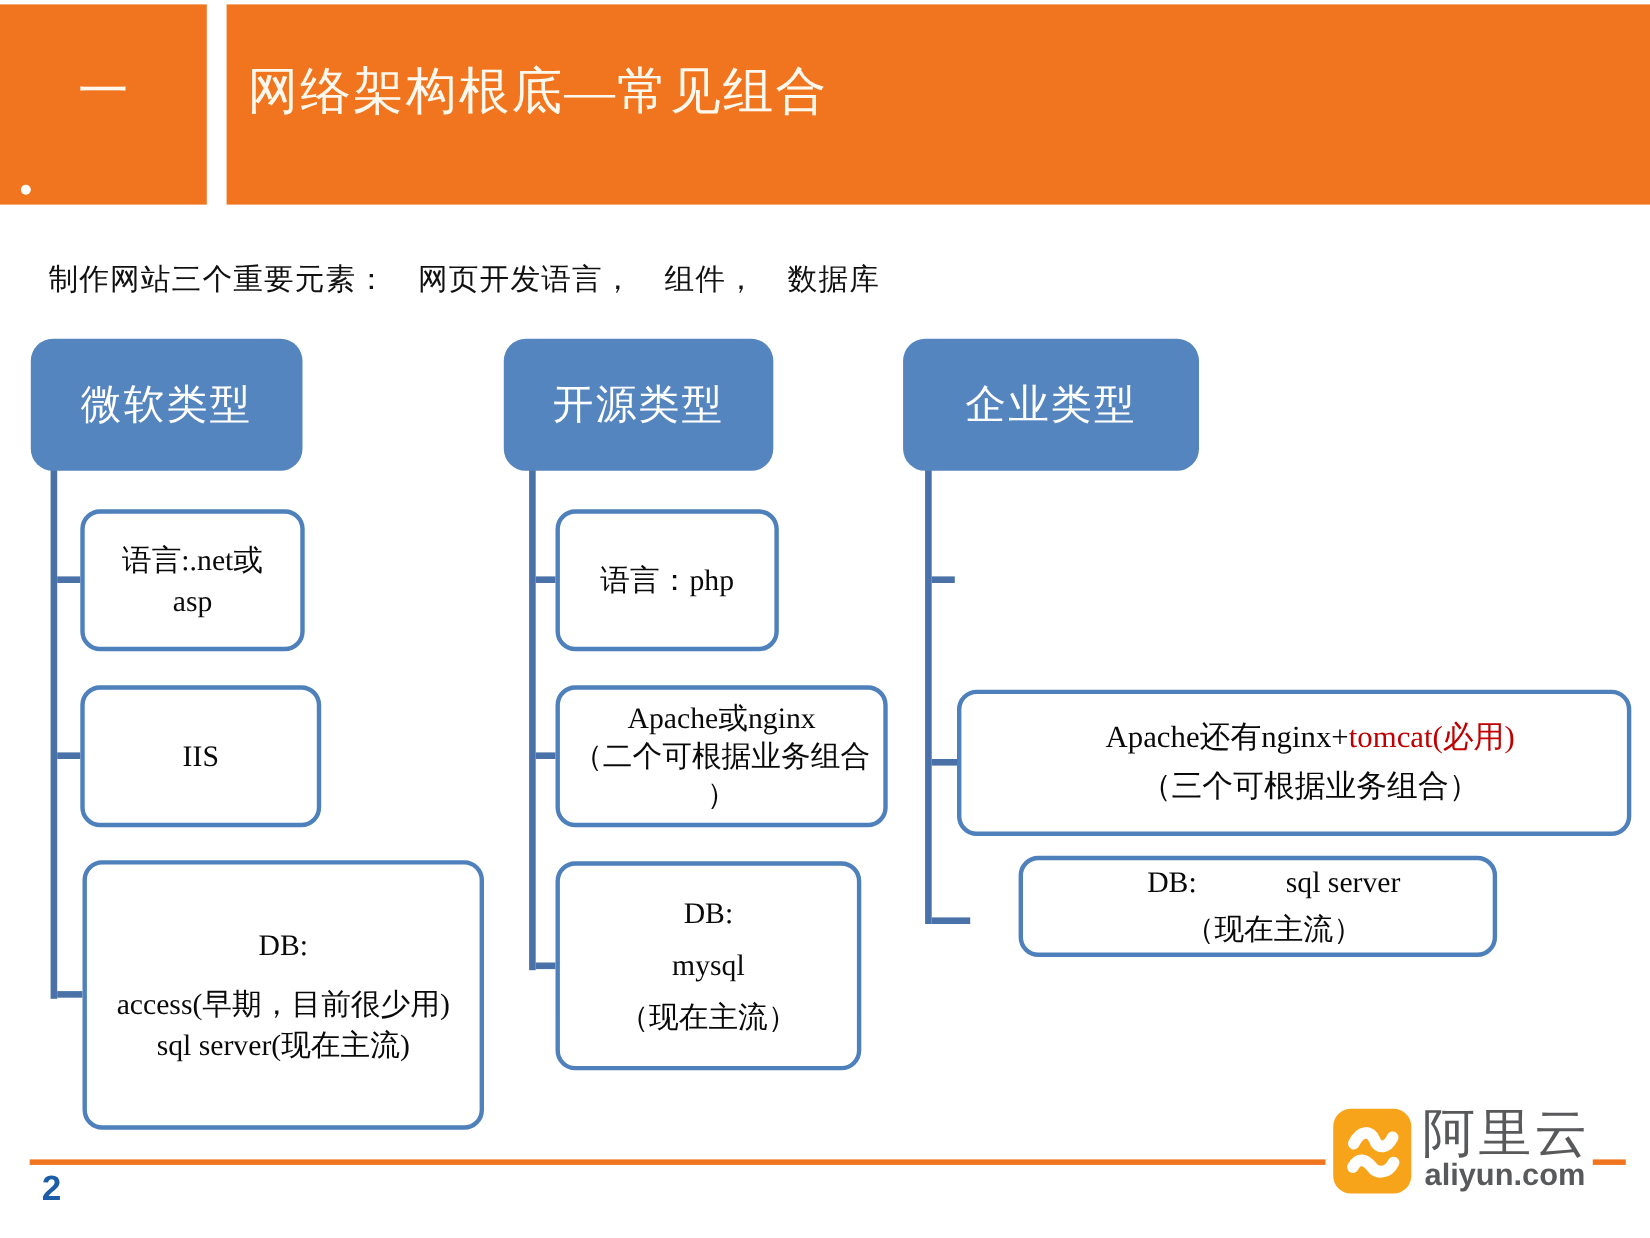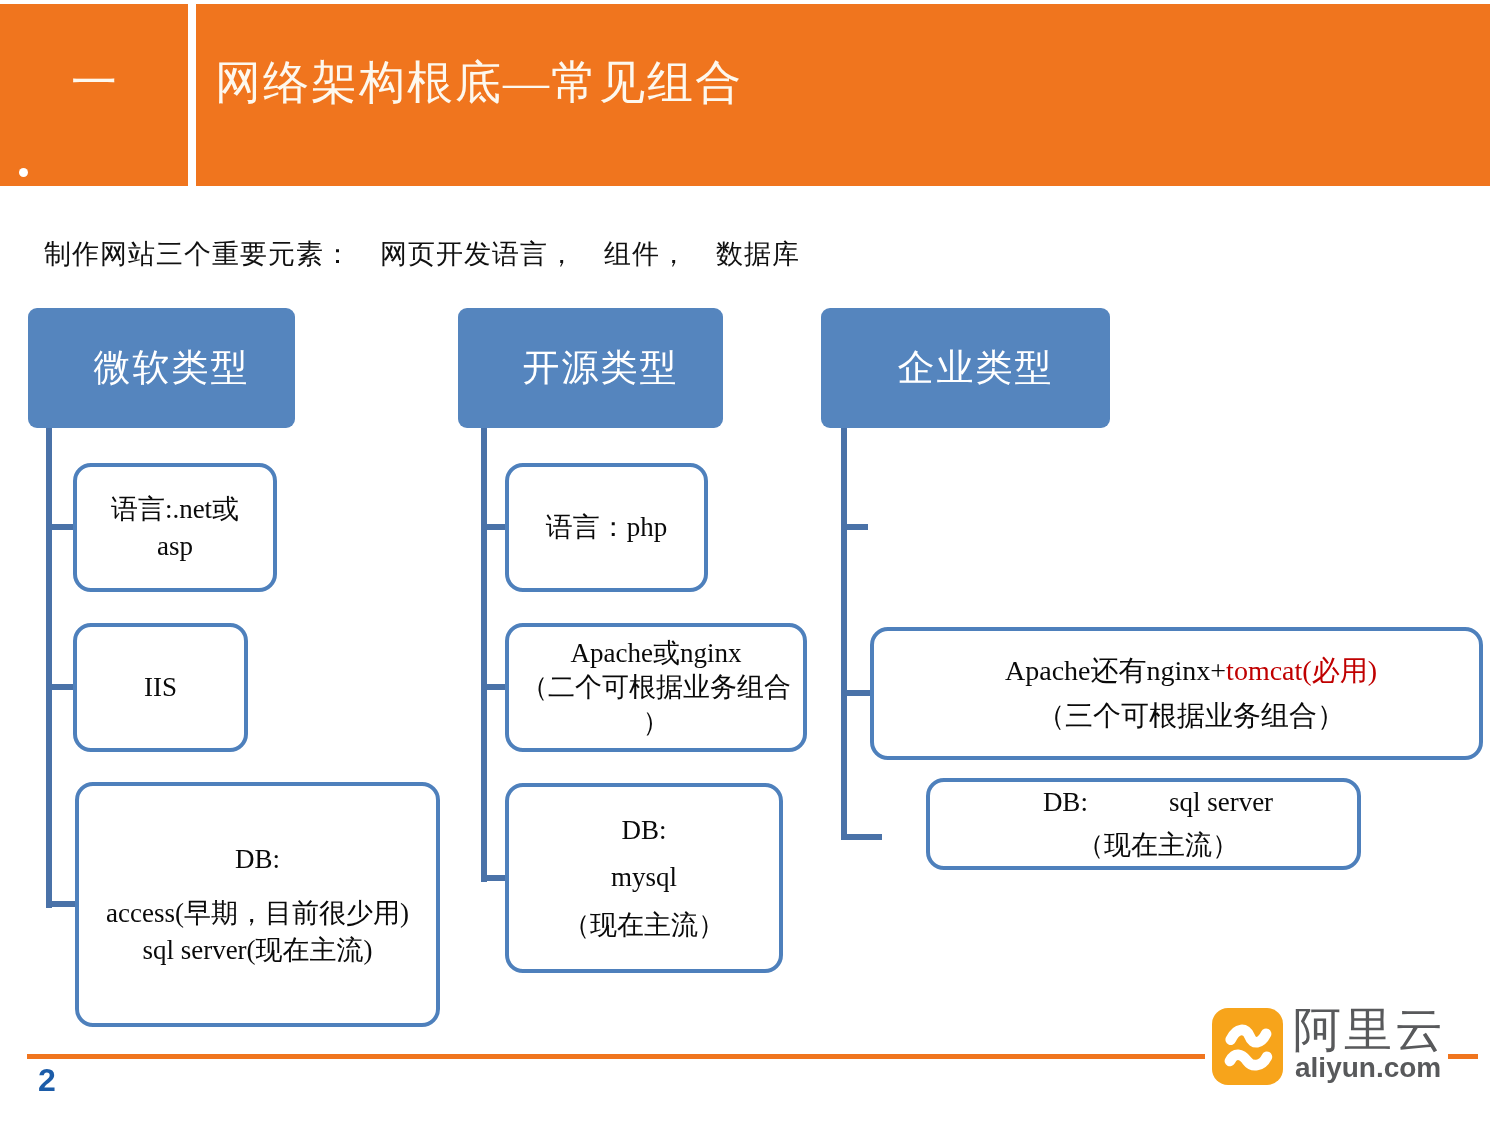--- a/index.html
+++ b/index.html
@@ -4,29 +4,29 @@
 <style>
   html,body{margin:0;padding:0;background:#ffffff;}
   .slide{position:relative;width:1500px;height:1125px;background:#ffffff;overflow:hidden;
          font-family:"Liberation Serif","DejaVu Serif",serif;}
 
   
   .hdr-left{position:absolute;left:0;top:4px;width:188px;height:182px;background:#F0751E;
             display:flex;align-items:center;justify-content:center;}
   .sec-num{color:#FDF8EE;font-size:46px;transform:translateY(-12px);}
   .dot{position:absolute;left:19px;top:164px;width:9px;height:9px;border-radius:50%;background:#ffffff;}
-  .hdr-bar{position:absolute;left:196px;top:4px;width:1294px;height:182px;background:#F0751E;
+  .hdr-bar{position:absolute;left:206px;top:4px;width:1294px;height:182px;background:#F0751E;
            display:flex;align-items:center;}
   .title{color:#FDF8EE;font-size:46px;letter-spacing:2px;padding-left:19px;transform:translateY(-12px);}
 
   .subtitle{position:absolute;left:44px;top:236px;font-size:27px;color:#111;letter-spacing:1px;}
 
   
-  .hbox{position:absolute;background:#5585BE;border-radius:9px;display:flex;align-items:center;
-        justify-content:center;color:#ffffff;font-size:37px;letter-spacing:2px;padding-left:20px;}
+  .hbox{position:absolute;background:#5585BE;border-radius:20px;display:flex;align-items:center;
+        justify-content:center;color:#ffffff;font-size:37px;letter-spacing:2px;}
   .cbox{position:absolute;box-sizing:border-box;background:#ffffff;border:4px solid #4E80BC;
         border-radius:18px;display:flex;flex-direction:column;align-items:center;justify-content:center;
         font-size:27px;color:#0a0a0a;text-align:center;line-height:1.35;}
   .cbox .line{white-space:nowrap;}
   .lh128{line-height:1.28;}
   .lh160{line-height:1.6;padding-left:29px;}
   .lh175{line-height:1.75;}
   .gap-below{margin-bottom:18px;}
   .red{color:#C00000;}
 
@@ -82,21 +82,21 @@
     <span>开源类型</span>
   </div>
   <div class="hbox" style="left:821px;top:308px;width:269px;height:120px;">
     <span>企业类型</span>
   </div>
 
   <div class="cbox" style="left:73px;top:463px;width:204px;height:129px;">
     <div class="line">语言:.net或</div>
     <div class="line">asp</div>
   </div>
-  <div class="cbox" style="left:73px;top:623px;width:175px;height:129px;">
+  <div class="cbox" style="left:73px;top:623px;width:219px;height:129px;">
     <div class="line">IIS</div>
   </div>
   <div class="cbox" style="left:75px;top:782px;width:365px;height:245px;">
     <div class="line gap-below">DB:</div>
     <div class="line">access(早期，目前很少用)</div>
     <div class="line">sql server(现在主流)</div>
   </div>
 
   <div class="cbox" style="left:505px;top:463px;width:203px;height:129px;">
     <div class="line">语言：php</div>

